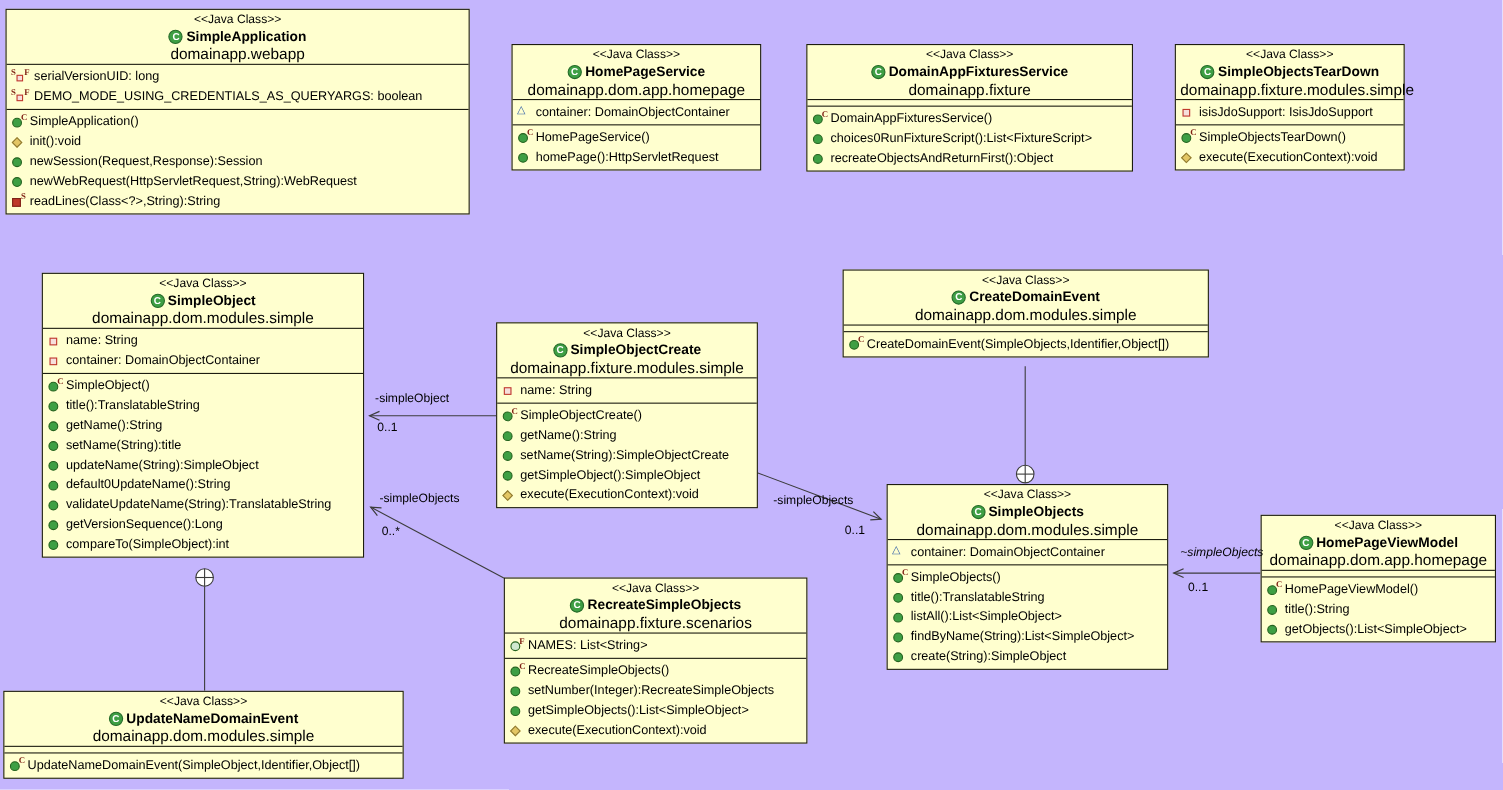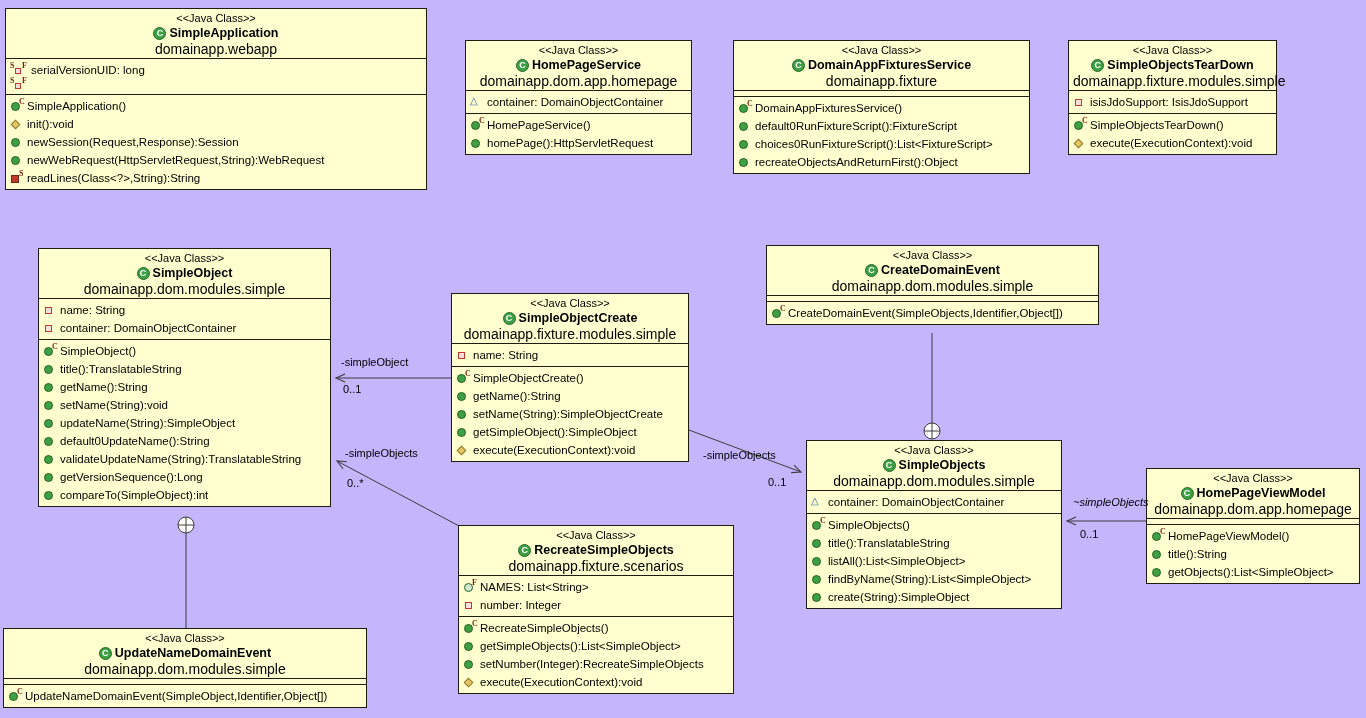--- a/index.html
+++ b/index.html
@@ -97,20 +97,21 @@
               <i class="sF2">F</i>
             </span>
             <span class="mlabel">serialVersionUID: long</span>
           </div>
           <div class="member">
             <span class="ic  wide">
               <i class="sS2">S</i>
               <i class="sq2"></i>
               <i class="sF2">F</i>
             </span>
+            <span class="mlabel">DEMO_MODE_USING_CREDENTIALS_AS_QUERYARGS: boolean</span>
           </div>
         </div>
         <div class="comp">
           <div class="member">
             <span class="ic ">
               <i class="dot"></i>
               <i class="sup supC">C</i>
             </span>
             <span class="mlabel">SimpleApplication()</span>
           </div>
@@ -189,26 +190,20 @@
             <span class="ic ">
               <i class="dot"></i>
               <i class="sup supC">C</i>
             </span>
             <span class="mlabel">DomainAppFixturesService()</span>
           </div>
           <div class="member">
             <span class="ic">
               <i class="dot"></i>
             </span>
-            <span class="mlabel">default0RunFixtureScript():FixtureScript</span>
-          </div>
-          <div class="member">
-            <span class="ic">
-              <i class="dot"></i>
-            </span>
             <span class="mlabel">choices0RunFixtureScript():List&lt;FixtureScript&gt;</span>
           </div>
           <div class="member">
             <span class="ic">
               <i class="dot"></i>
             </span>
             <span class="mlabel">recreateObjectsAndReturnFirst():Object</span>
           </div>
         </div>
       </div>
@@ -285,21 +280,21 @@
           <div class="member">
             <span class="ic">
               <i class="dot"></i>
             </span>
             <span class="mlabel">getName():String</span>
           </div>
           <div class="member">
             <span class="ic">
               <i class="dot"></i>
             </span>
-            <span class="mlabel">setName(String):void</span>
+            <span class="mlabel">setName(String):title</span>
           </div>
           <div class="member">
             <span class="ic">
               <i class="dot"></i>
             </span>
             <span class="mlabel">updateName(String):SimpleObject</span>
           </div>
           <div class="member">
             <span class="ic">
               <i class="dot"></i>
@@ -490,46 +485,40 @@
           <div class="pkg">domainapp.fixture.scenarios</div>
         </div>
         <div class="comp">
           <div class="member">
             <span class="ic ">
               <i class="dot hollow"></i>
               <i class="sup supF">F</i>
             </span>
             <span class="mlabel">NAMES: List&lt;String&gt;</span>
           </div>
-          <div class="member">
-            <span class="ic">
-              <i class="sqo"></i>
-            </span>
-            <span class="mlabel">number: Integer</span>
-          </div>
         </div>
         <div class="comp">
           <div class="member">
             <span class="ic ">
               <i class="dot"></i>
               <i class="sup supC">C</i>
             </span>
             <span class="mlabel">RecreateSimpleObjects()</span>
           </div>
           <div class="member">
             <span class="ic">
               <i class="dot"></i>
             </span>
+            <span class="mlabel">setNumber(Integer):RecreateSimpleObjects</span>
+          </div>
+          <div class="member">
+            <span class="ic">
+              <i class="dot"></i>
+            </span>
             <span class="mlabel">getSimpleObjects():List&lt;SimpleObject&gt;</span>
-          </div>
-          <div class="member">
-            <span class="ic">
-              <i class="dot"></i>
-            </span>
-            <span class="mlabel">setNumber(Integer):RecreateSimpleObjects</span>
           </div>
           <div class="member">
             <span class="ic">
               <i class="diam"></i>
             </span>
             <span class="mlabel">execute(ExecutionContext):void</span>
           </div>
         </div>
       </div>
       <div class="uml-class" style="left: 3px; top: 628px; width: 364px;">

